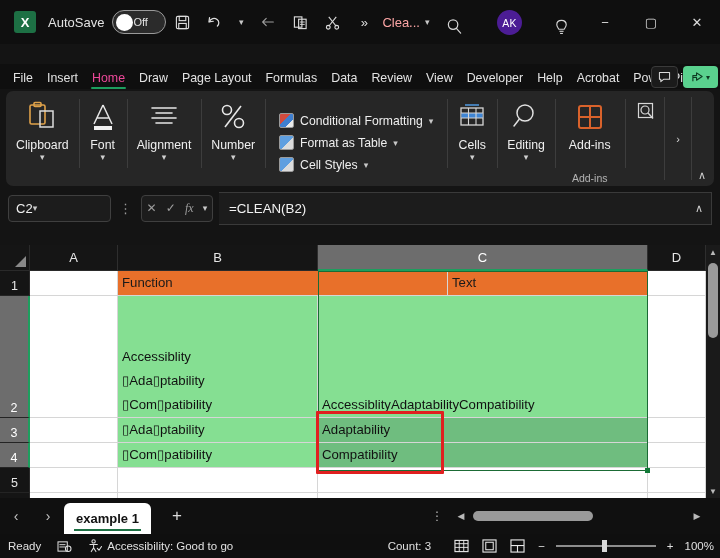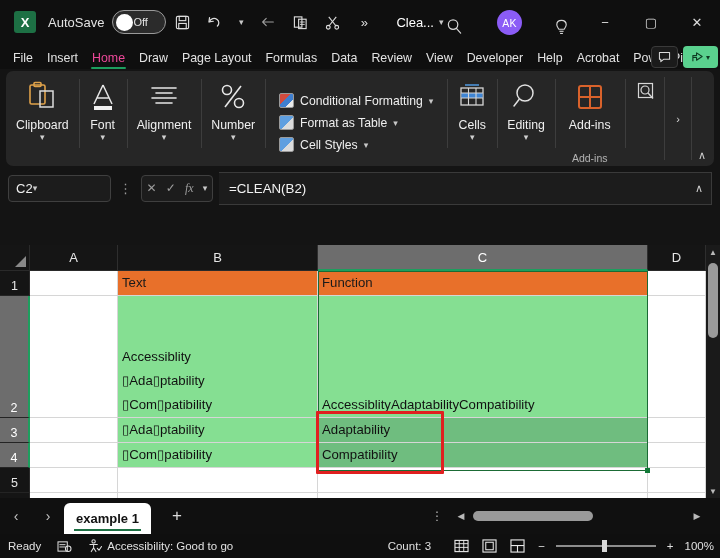--- a/index.html
+++ b/index.html
@@ -29,37 +29,37 @@
     border: 1px solid #9a9a9a; background:#2b2b2b;
     display:flex; align-items:center; padding: 0 3px; gap:0;
   }
   .toggle .knob { width:17px; height:17px; border-radius:50%; background:#fff; }
   .toggle .txt { font-size:11px; color:#e3e3e3; }
   .tb-icon {
     width: 32px; height: 30px; display:flex; align-items:center; justify-content:center;
     color:#d8d8d8; font-size:15px; border-radius:4px;
   }
   .tb-icon.small { width:22px; }
-  .file-name { font-size:13px; color:#ffffff; margin-left:16px; }
+  .file-name { font-size:13px; color:#fca5a5; margin-left:2px; }
   .chev { font-size:9px; color:#c8c8c8; margin-left:5px; }
   .search-wrap { position:absolute; left:438px; top:11px; }
   .avatar {
     position:absolute; left:497px; top:10px;
-    width:25px; height:25px; border-radius:50%; background:#8b5cf6;
+    width:25px; height:25px; border-radius:50%; background:#4c1d95;
     color:#fff; font-size:10.5px; display:flex; align-items:center; justify-content:center;
     letter-spacing:.3px;
   }
   .bulb { position:absolute; left:545px; top:12px; }
   .wincontrols { position:absolute; right:0; top:0; height:44px; display:flex; }
   .wc { width:46px; height:44px; display:flex; align-items:center; justify-content:center; color:#dcdcdc; font-size:13px; }
 
   
   .ribbon-tabs {
     height: 25px; display:flex; align-items:flex-end; background:#0f0f0f;
-    padding-left: 6px; position:relative;
+    padding-left: 6px; position:relative;margin-top:20px;
   }
   .rtab {
     font-size: 12.4px; color:#e2e2e2; padding: 2px 7px 4px 7px;
     position:relative; white-space:nowrap;
   }
   .rtab.active { color:#ec4899; }
   .rtab.active::after {
     content:""; position:absolute; left:6px; right:6px; bottom:0px;
     height:2px; background:#1d9e5e; border-radius:2px;
   }
@@ -442,22 +442,22 @@
       <div class="corner"></div>
     <div class="colhdr" style="width: 88px;">A</div>
         <div class="colhdr" style="width: 200px;">B</div>
         <div class="colhdr sel" style="width: 330px;">C</div>
         <div class="colhdr" style="width: 58px;">D</div>
       </div>
     <div id="rows">
         <div class="grid-row" style="height: 25px;">
           <div class="rowhdr" style="height: 25px;">1</div>
           <div class="cell blank" style="width: 88px; height: 25px;"></div>
+          <div class="cell orange" style="width: 330px; height: 25px;">Function</div>
           <div class="cell orange" style="width: 200px; height: 25px;">Text</div>
-          <div class="cell orange" style="width: 330px; height: 25px;">Function</div>
           <div class="cell blank" style="width: 58px; height: 25px;"></div>
         </div>
         <div class="grid-row" style="height: 122px;">
           <div class="rowhdr sel" style="height: 122px;">2</div>
           <div class="cell blank" style="width: 88px; height: 122px;"></div>
           <div class="cell green" style="width: 200px; height: 122px;">Accessiblity
 ▯Ada▯ptability
 ▯Com▯patibility</div>
           <div class="cell green" style="width: 330px; height: 122px;">AccessiblityAdaptabilityCompatibility</div>
           <div class="cell blank" style="width: 58px; height: 122px;"></div>

